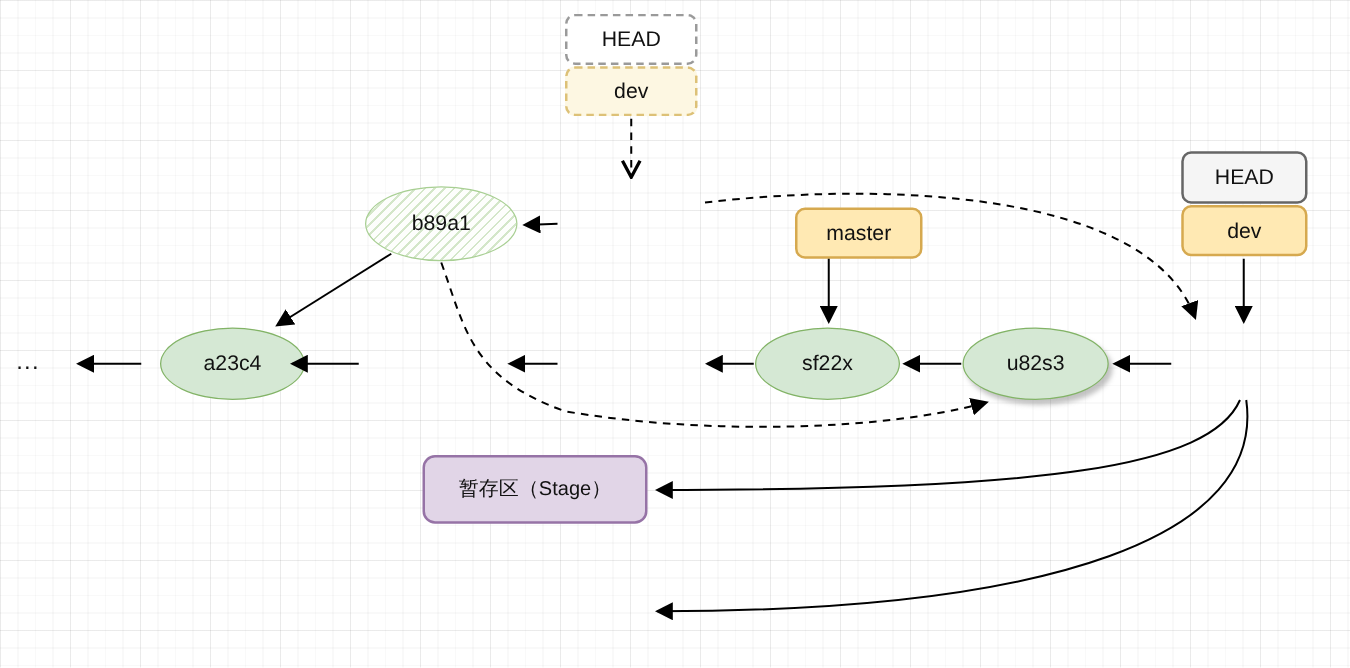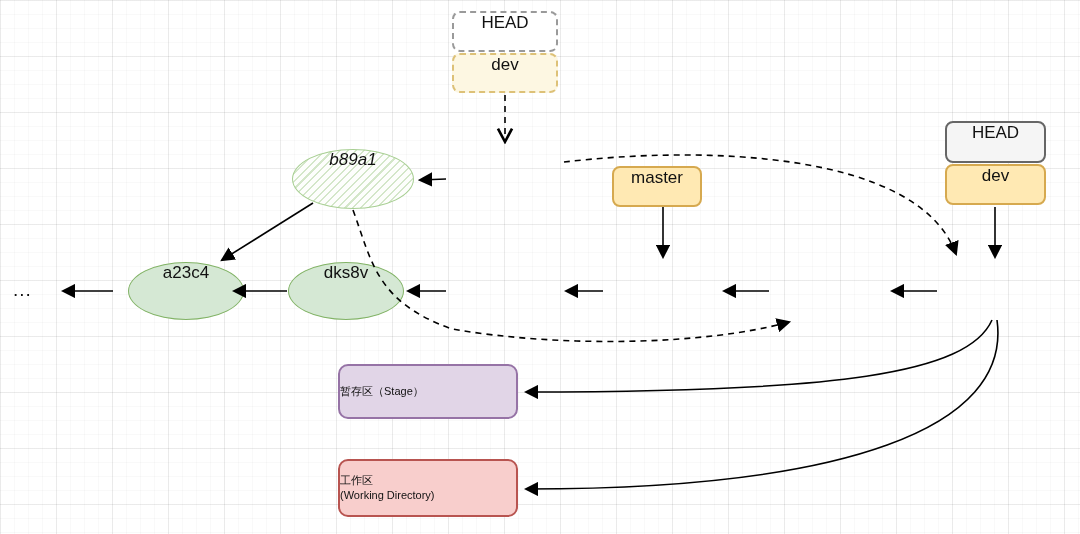--- a/index.html
+++ b/index.html
@@ -7,37 +7,36 @@
   .canvas{
     position:relative;width:1080px;height:534px;overflow:hidden;
     background-color:#ffffff;
     background-image:
       repeating-linear-gradient(to right, rgba(0,0,0,0.06) 0 1px, transparent 1px 56px),
       repeating-linear-gradient(to bottom, rgba(0,0,0,0.06) 0 1px, transparent 1px 56px),
       repeating-linear-gradient(to right, rgba(0,0,0,0.025) 0 1px, transparent 1px 14px),
       repeating-linear-gradient(to bottom, rgba(0,0,0,0.025) 0 1px, transparent 1px 14px);
   }
   .edges{position:absolute;left:0;top:0;width:1080px;height:534px;pointer-events:none;z-index:5;}
-  .node{position:absolute;display:flex;justify-content:center;
+  .node{position:absolute;display:flex;align-items:center;justify-content:center;
         box-sizing:border-box;color:#111;z-index:3;}
   .ellipse{border-radius:50%;background:#d5e8d4;border:1.5px solid #82b366;font-size:17px;}
   .ellipse.shadow{box-shadow:3px 4px 4px rgba(120,120,120,0.45);}
   .ellipse.sketch{
     background:
       repeating-linear-gradient(135deg, rgba(150,195,125,0.40) 0 1.5px, rgba(255,255,255,0) 1.5px 5.5px),
       #fdfefc;
     border:1.6px solid #a8cf93;
-    font-style:italic;
   }
   .tag{border-radius:8px;font-size:17px;z-index:4;}
   .tag.head-solid{background:#f5f5f5;border:2px solid #666666;}
   .tag.branch-solid{background:#ffe9b3;border:2px solid #d6a94f;}
   .tag.head-dashed{background:#ffffff;border:2px dashed #9a9a9a;}
   .tag.branch-dashed{background:#fdf7e2;border:2px dashed #ddc177;}
-  .area{border-radius:10px;flex-direction:column;line-height:1.35;font-size:11px;}
+  .area{border-radius:10px;flex-direction:column;line-height:1.35;font-size:16px;}
   .area.stage{background:#e1d5e7;border:2px solid #9673a6;}
   .area.working{background:#f8cecc;border:2px solid #b85450;}
   .ellipsis{position:absolute;font-size:19px;letter-spacing:1px;color:#111;z-index:3;}
 </style>
 </head>
 <body>
 
 <div class="canvas">
 
   <svg class="edges" viewBox="0 0 1080 534" xmlns="http://www.w3.org/2000/svg">
@@ -68,44 +67,43 @@
     </g>
   </svg>
 
   <div class="node tag head-dashed" style="left:452px;top:11px;width:106px;height:41px">
     <span>HEAD</span>
   </div>
   <div class="node tag branch-dashed" style="left:452px;top:53px;width:106px;height:40px">
     <span>dev</span>
   </div>
 
-  <div class="node tag branch-solid" style="left:612px;top:166px;width:90px;height:41px">
+  <div class="node tag branch-solid" style="left:636px;top:166px;width:102px;height:41px">
     <span>master</span>
   </div>
 
   <div class="node tag head-solid" style="left:945px;top:121px;width:101px;height:42px">
     <span>HEAD</span>
   </div>
   <div class="node tag branch-solid" style="left:945px;top:164px;width:101px;height:41px">
     <span>dev</span>
   </div>
 
   <div class="node ellipse sketch" style="left:292px;top:149px;width:122px;height:60px">
     <span>b89a1</span>
   </div>
 
   <div class="ellipsis" style="left:13px;top:279px">...</div>
   <div class="node ellipse" style="left:128px;top:262px;width:116px;height:58px">
     <span>a23c4</span>
   </div>
-  <div class="node ellipse" style="left:288px;top:262px;width:116px;height:58px">
-    <span>dks8v</span>
+  <div class="node ellipse" style="left:604px;top:262px;width:116px;height:58px">
+    <span>sf22x</span>
+  </div>
+  <div class="node ellipse shadow" style="left:770px;top:262px;width:117px;height:58px">
+    <span>u82s3</span>
   </div>
 
   <div class="node area stage" style="left:338px;top:364px;width:180px;height:55px">
     <span>暂存区（Stage）</span>
   </div>
-  <div class="node area working" style="left:338px;top:459px;width:180px;height:58px">
-    <span>工作区</span>
-    <span>(Working Directory)</span>
-  </div>
 
 </div>
 
 </body></html>

